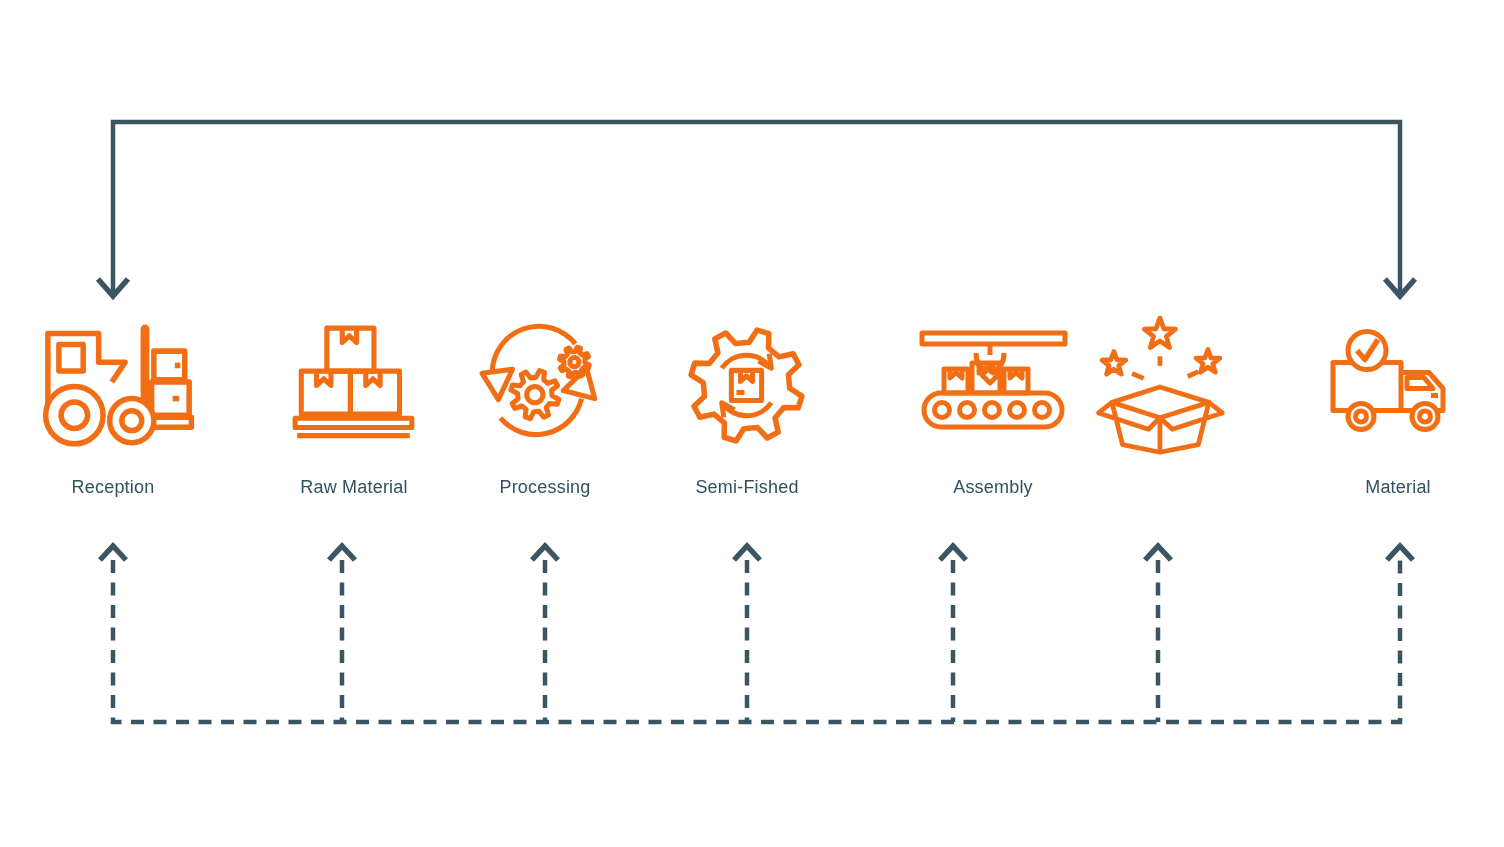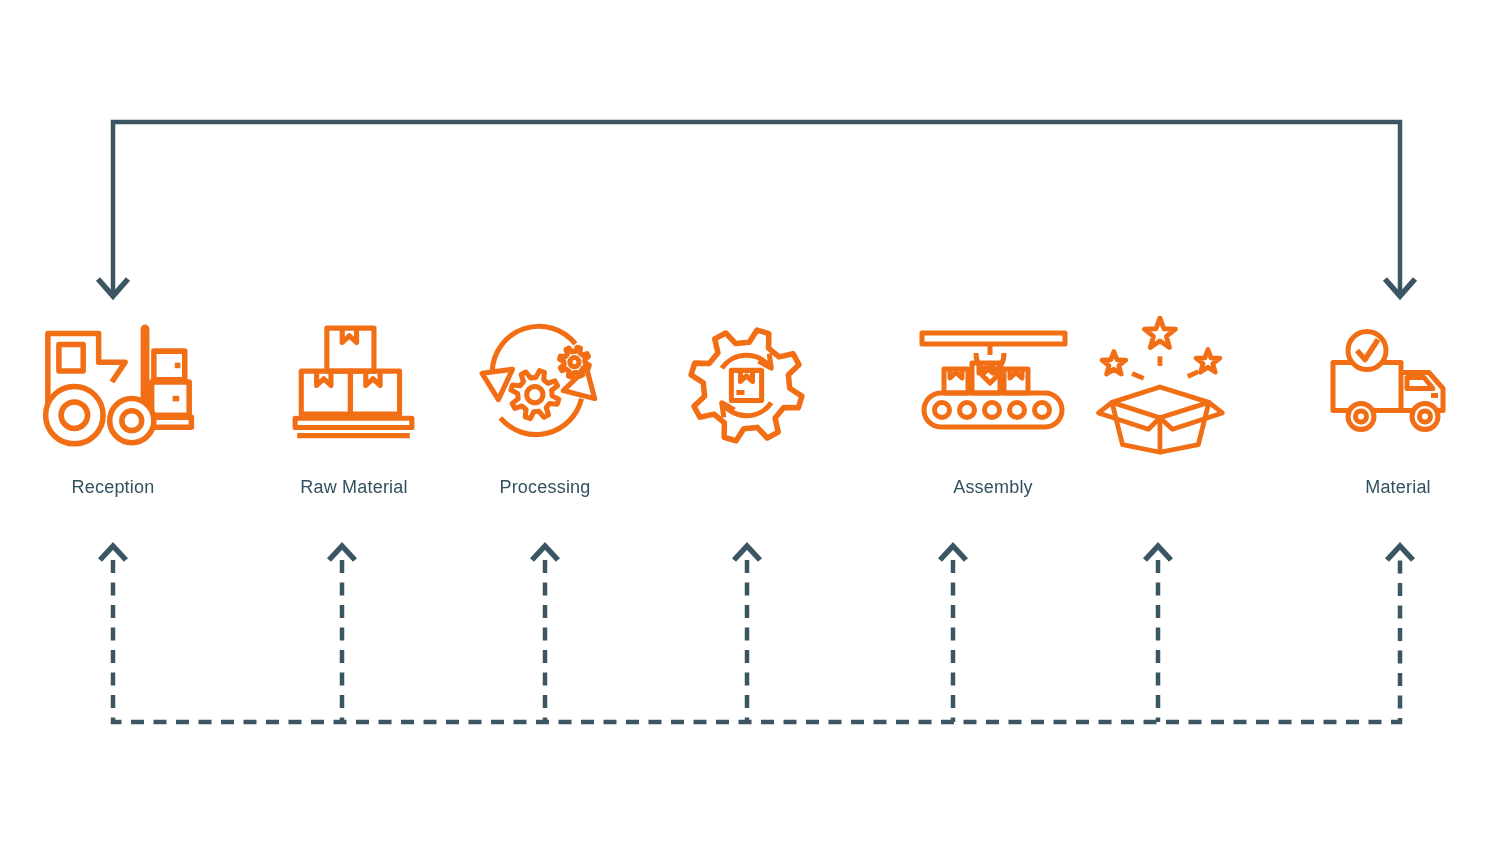--- a/index.html
+++ b/index.html
@@ -112,20 +112,21 @@
         <path class="ic" style="stroke-width:5.5" d="M69.7 23.1 L77.5 11.0 L89.2 14.6 L88.9 29.0 L99.3 37.6 L113.3 34.5 L119.1 45.4 L108.6 55.3 L109.9 68.7 L122.0 76.5 L118.4 88.2 L104.0 87.9 L95.4 98.3 L98.5 112.3 L87.6 118.1 L77.7 107.6 L64.3 108.9 L56.5 121.0 L44.8 117.4 L45.1 103.0 L34.7 94.4 L20.7 97.5 L14.9 86.6 L25.4 76.7 L24.1 63.3 L12.0 55.5 L15.6 43.8 L30.0 44.1 L38.6 33.7 L35.5 19.7 L46.4 13.9 L56.3 24.4 Z"></path>
         <path class="ic" d="M42.4 48.8 A30 30 0 0 1 91.6 48.8"></path>
         <path class="ic" d="M78.9 41.8 L91.6 48.8 L89.5 34.4"></path>
         <path class="ic" d="M91.6 83.2 A30 30 0 0 1 42.4 83.2"></path>
         <path class="ic" d="M55.1 90.2 L42.4 83.2 L44.5 97.6"></path>
         <rect class="ic" x="52" y="51" width="30" height="30"></rect>
         <path class="ic" d="M61 51 V62 L67 56.5 L73 62 V51"></path>
         <line class="ic" x1="57" y1="73" x2="65" y2="73"></line>
       </svg>
     </div>
+    <div class="stage-label">Semi-Fished</div>
   </div>
 
   <div class="stage" style="left:883px">
     <div class="icon-box">
       <svg width="155" height="125" viewBox="0 0 155 125">
         <rect class="ic" x="6" y="8" width="143" height="11"></rect>
         <line class="ic" x1="74" y1="19" x2="74" y2="30"></line>
         <path class="ic" d="M60 28 Q60 42 70 45"></path>
         <path class="ic" d="M88 28 Q88 42 78 45"></path>
         <path class="ic" d="M74 42 L82 50 L74 58 L66 50 Z"></path>

